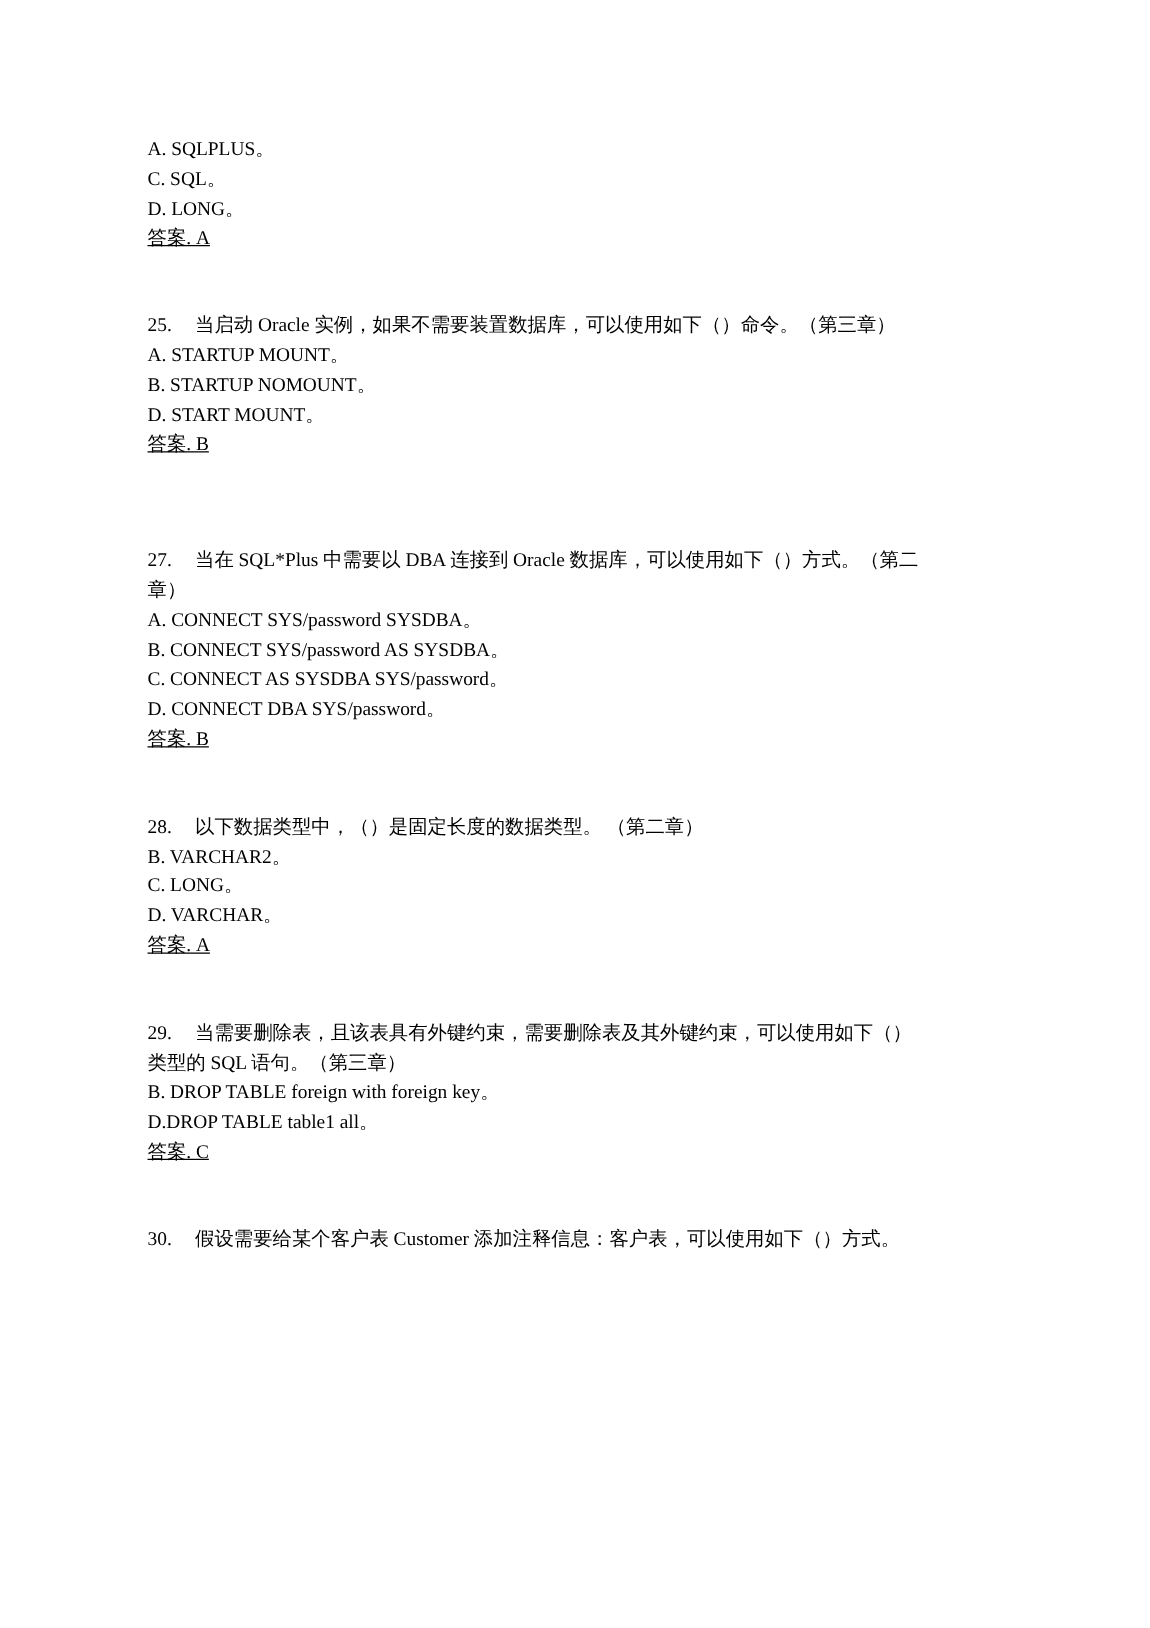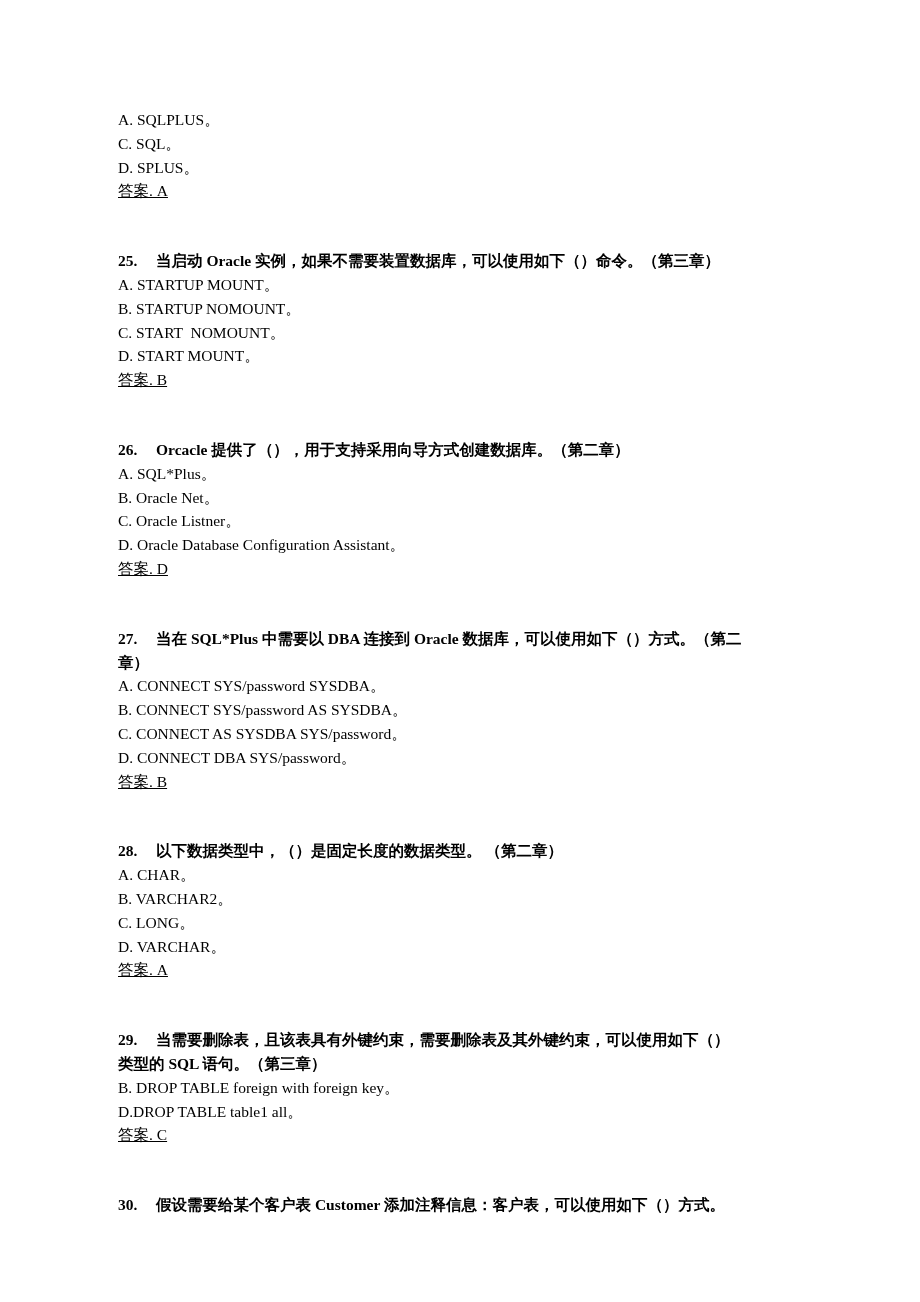--- a/index.html
+++ b/index.html
@@ -34,21 +34,20 @@
   }
   .qblock.first {
     margin-top: 0;
   }
   .stem {
     text-align: justify;
     text-justify: inter-ideograph;
     margin: 0;
     padding: 0;
     text-indent: 0;
-    font-weight: bold;
   }
   .stem .qnum {
     display: inline-block;
     min-width: 38px;
   }
   .opt {
     margin: 0;
     padding: 0;
     white-space: pre-wrap;
   }
@@ -68,55 +67,45 @@
   }
 </style>
 </head>
 <body>
 
 <div class="page">
   <div class="doc-body" id="doc-body">
       <div class="qblock first">
         <p class="opt">A. SQLPLUS。</p>
         <p class="opt">C. SQL。</p>
-        <p class="opt">D. SPLUS。</p>
+        <p class="opt">D. LONG。</p>
         <p class="ans">答案. A</p>
       </div>
       <div class="gap">&nbsp;</div>
       <div class="qblock">
         <p class="stem"><span class="qnum">25.</span><span class="cjk">当启动 Oracle 实例，如果不需要装置数据库，可以使用如下（）命令。（第三章）</span></p>
         <p class="opt">A. STARTUP MOUNT。</p>
         <p class="opt">B. STARTUP NOMOUNT。</p>
-        <p class="opt">C. START  NOMOUNT。</p>
         <p class="opt">D. START MOUNT。</p>
         <p class="ans">答案. B</p>
       </div>
       <div class="gap">&nbsp;</div>
-      <div class="qblock">
-        <p class="stem"><span class="qnum">26.</span><span class="cjk">Orcacle 提供了（），用于支持采用向导方式创建数据库。（第二章）</span></p>
-        <p class="opt">A. SQL*Plus。</p>
-        <p class="opt">B. Oracle Net。</p>
-        <p class="opt">C. Oracle Listner。</p>
-        <p class="opt">D. Oracle Database Configuration Assistant。</p>
-        <p class="ans">答案. D</p>
-      </div>
       <div class="gap">&nbsp;</div>
       <div class="qblock">
         <p class="stem"><span class="qnum">27.</span><span class="cjk">当在 SQL*Plus 中需要以 DBA 连接到 Oracle 数据库，可以使用如下（）方式。（第二</span></p>
         <p class="stem"><span class="cjk">章）</span></p>
         <p class="opt">A. CONNECT SYS/password SYSDBA。</p>
         <p class="opt">B. CONNECT SYS/password AS SYSDBA。</p>
         <p class="opt">C. CONNECT AS SYSDBA SYS/password。</p>
         <p class="opt">D. CONNECT DBA SYS/password。</p>
         <p class="ans">答案. B</p>
       </div>
       <div class="gap">&nbsp;</div>
       <div class="qblock">
         <p class="stem"><span class="qnum">28.</span><span class="cjk">以下数据类型中，（）是固定长度的数据类型。 （第二章）</span></p>
-        <p class="opt">A. CHAR。</p>
         <p class="opt">B. VARCHAR2。</p>
         <p class="opt">C. LONG。</p>
         <p class="opt">D. VARCHAR。</p>
         <p class="ans">答案. A</p>
       </div>
       <div class="gap">&nbsp;</div>
       <div class="qblock">
         <p class="stem"><span class="qnum">29.</span><span class="cjk">当需要删除表，且该表具有外键约束，需要删除表及其外键约束，可以使用如下（）</span></p>
         <p class="stem"><span class="cjk">类型的 SQL 语句。（第三章）</span></p>
         <p class="opt">B. DROP TABLE foreign with foreign key。</p>

